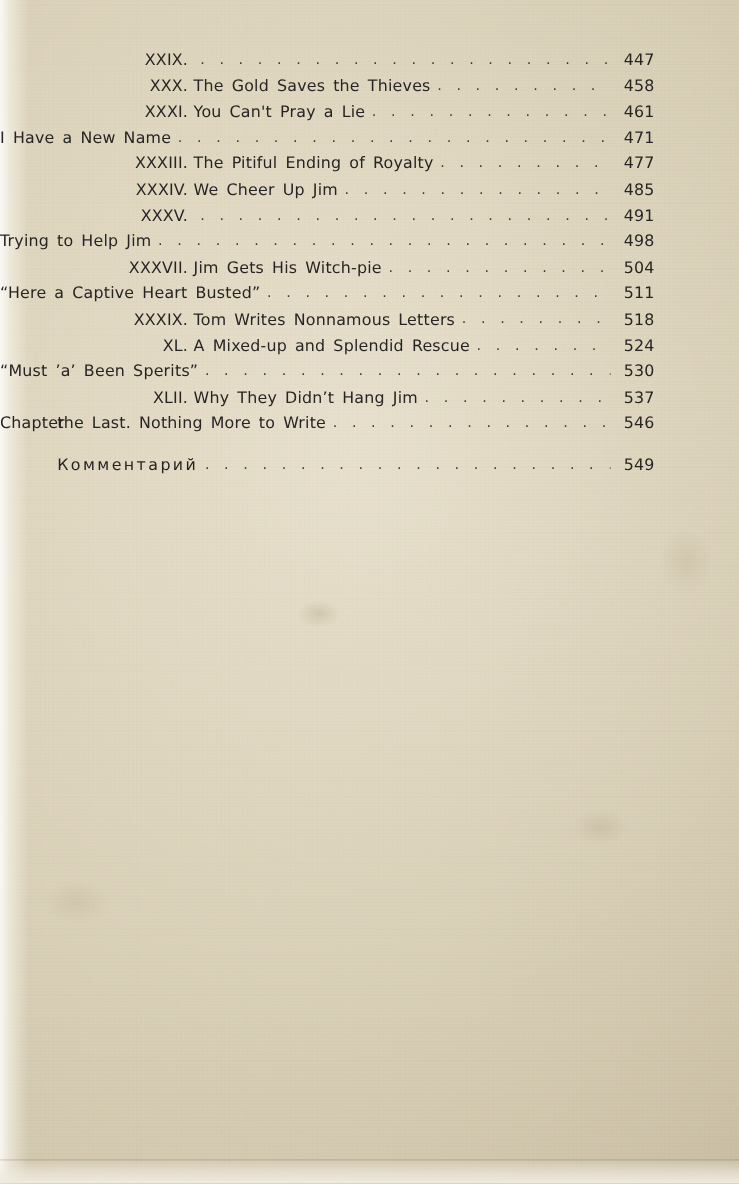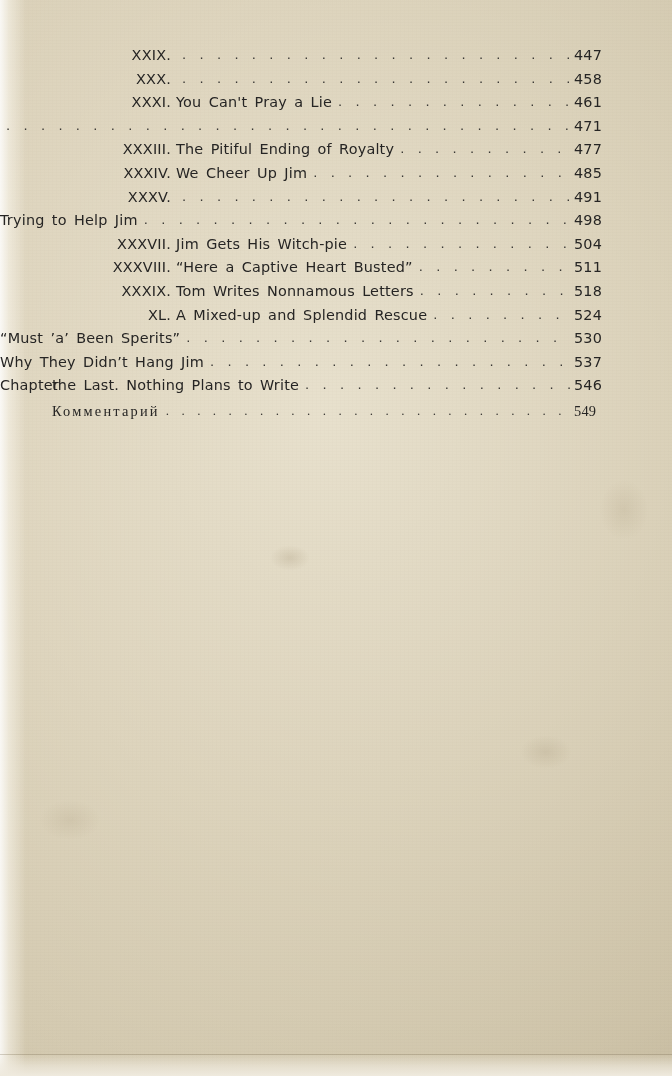--- a/index.html
+++ b/index.html
@@ -94,34 +94,33 @@
     margin: 0 3px 0 6px;
     color: #3a3835;
     font-size: 13px;
     letter-spacing: 4.6px;
     position: relative;
     top: -1px;
   }
   .page-col {
     flex: 0 0 46px;
     width: 46px;
-    text-align: left;
-    padding-right: 52px;
+    text-align: center;
+    padding-right: 68px;
     box-sizing: content-box;
     white-space: nowrap;
   }
   
   .toc-row.wide .num-col {
     width: 52px;
     flex: 0 0 52px;
     text-align: right;
   }
   .toc-row.commentary {
-    margin-top: 2px;
-    font-family: Liberation Serif, serif;
+    margin-top: 14px;
   }
   .toc-row.commentary .title-col {
     letter-spacing: 2.2px;
   }
 </style>
 </head>
 <body>
 
 <div class="paper-bg"></div>
 <div class="paper-noise"></div>
@@ -135,30 +134,32 @@
 
 <div class="toc">
 
   <div class="toc-row">
     <span class="num-col">XXIX.</span>
     <span class="leader">. . . . . . . . . . . . . . . . . . . . . . . . . . . . . . . . . . . . . . . . . . . .</span>
     <span class="page-col">447</span>
   </div>
   <div class="toc-row">
     <span class="num-col">XXX.</span>
+    <span class="title-col">The Gold Saves the Thieves</span>
     <span class="leader">. . . . . . . . . . . . . . . . . . . . . . . . . . . . . . . . . . . . . . . . . . . .</span>
     <span class="page-col">458</span>
   </div>
   <div class="toc-row">
     <span class="num-col">XXXI.</span>
     <span class="title-col">You Can't Pray a Lie</span>
     <span class="leader">. . . . . . . . . . . . . . . . . . . . . . . . . . . . . . . . . . . . . . . . . . . .</span>
     <span class="page-col">461</span>
   </div>
   <div class="toc-row">
+    <span class="title-col">I Have a New Name</span>
     <span class="leader">. . . . . . . . . . . . . . . . . . . . . . . . . . . . . . . . . . . . . . . . . . . .</span>
     <span class="page-col">471</span>
   </div>
   <div class="toc-row">
     <span class="num-col">XXXIII.</span>
     <span class="title-col">The Pitiful Ending of Royalty</span>
     <span class="leader">. . . . . . . . . . . . . . . . . . . . . . . . . . . . . . . . . . . . . . . . . . . .</span>
     <span class="page-col">477</span>
   </div>
   <div class="toc-row">
@@ -177,21 +178,20 @@
     <span class="leader">. . . . . . . . . . . . . . . . . . . . . . . . . . . . . . . . . . . . . . . . . . . .</span>
     <span class="page-col">498</span>
   </div>
   <div class="toc-row">
     <span class="num-col">XXXVII.</span>
     <span class="title-col">Jim Gets His Witch-pie</span>
     <span class="leader">. . . . . . . . . . . . . . . . . . . . . . . . . . . . . . . . . . . . . . . . . . . .</span>
     <span class="page-col">504</span>
   </div>
   <div class="toc-row">
-    <span class="num-col">XXXVIII.</span>
     <span class="title-col">“Here a Captive Heart Busted”</span>
     <span class="leader">. . . . . . . . . . . . . . . . . . . . . . . . . . . . . . . . . . . . . . . . . . . .</span>
     <span class="page-col">511</span>
   </div>
   <div class="toc-row">
     <span class="num-col">XXXIX.</span>
     <span class="title-col">Tom Writes Nonnamous Letters</span>
     <span class="leader">. . . . . . . . . . . . . . . . . . . . . . . . . . . . . . . . . . . . . . . . . . . .</span>
     <span class="page-col">518</span>
   </div>
@@ -200,28 +200,29 @@
     <span class="title-col">A Mixed-up and Splendid Rescue</span>
     <span class="leader">. . . . . . . . . . . . . . . . . . . . . . . . . . . . . . . . . . . . . . . . . . . .</span>
     <span class="page-col">524</span>
   </div>
   <div class="toc-row">
     <span class="title-col">“Must ’a’ Been Sperits”</span>
     <span class="leader">. . . . . . . . . . . . . . . . . . . . . . . . . . . . . . . . . . . . . . . . . . . .</span>
     <span class="page-col">530</span>
   </div>
   <div class="toc-row">
+    <span class="num-col">XLII.</span>
     <span class="title-col">Why They Didn’t Hang Jim</span>
     <span class="leader">. . . . . . . . . . . . . . . . . . . . . . . . . . . . . . . . . . . . . . . . . . . .</span>
     <span class="page-col">537</span>
   </div>
 
   <div class="toc-row wide">
     <span class="num-col">Chapter</span>
-    <span class="title-col">the Last. Nothing Plans to Write</span>
+    <span class="title-col">the Last. Nothing More to Write</span>
     <span class="leader">. . . . . . . . . . . . . . . . . . . . . . . . . . . . . . . . . . . . . . . . . . . .</span>
     <span class="page-col">546</span>
   </div>
   <div class="toc-row wide commentary">
     <span class="num-col"></span>
     <span class="title-col">Комментарий</span>
     <span class="leader">. . . . . . . . . . . . . . . . . . . . . . . . . . . . . . . . . . . . . . . . . . . .</span>
     <span class="page-col">549</span>
   </div>
 

